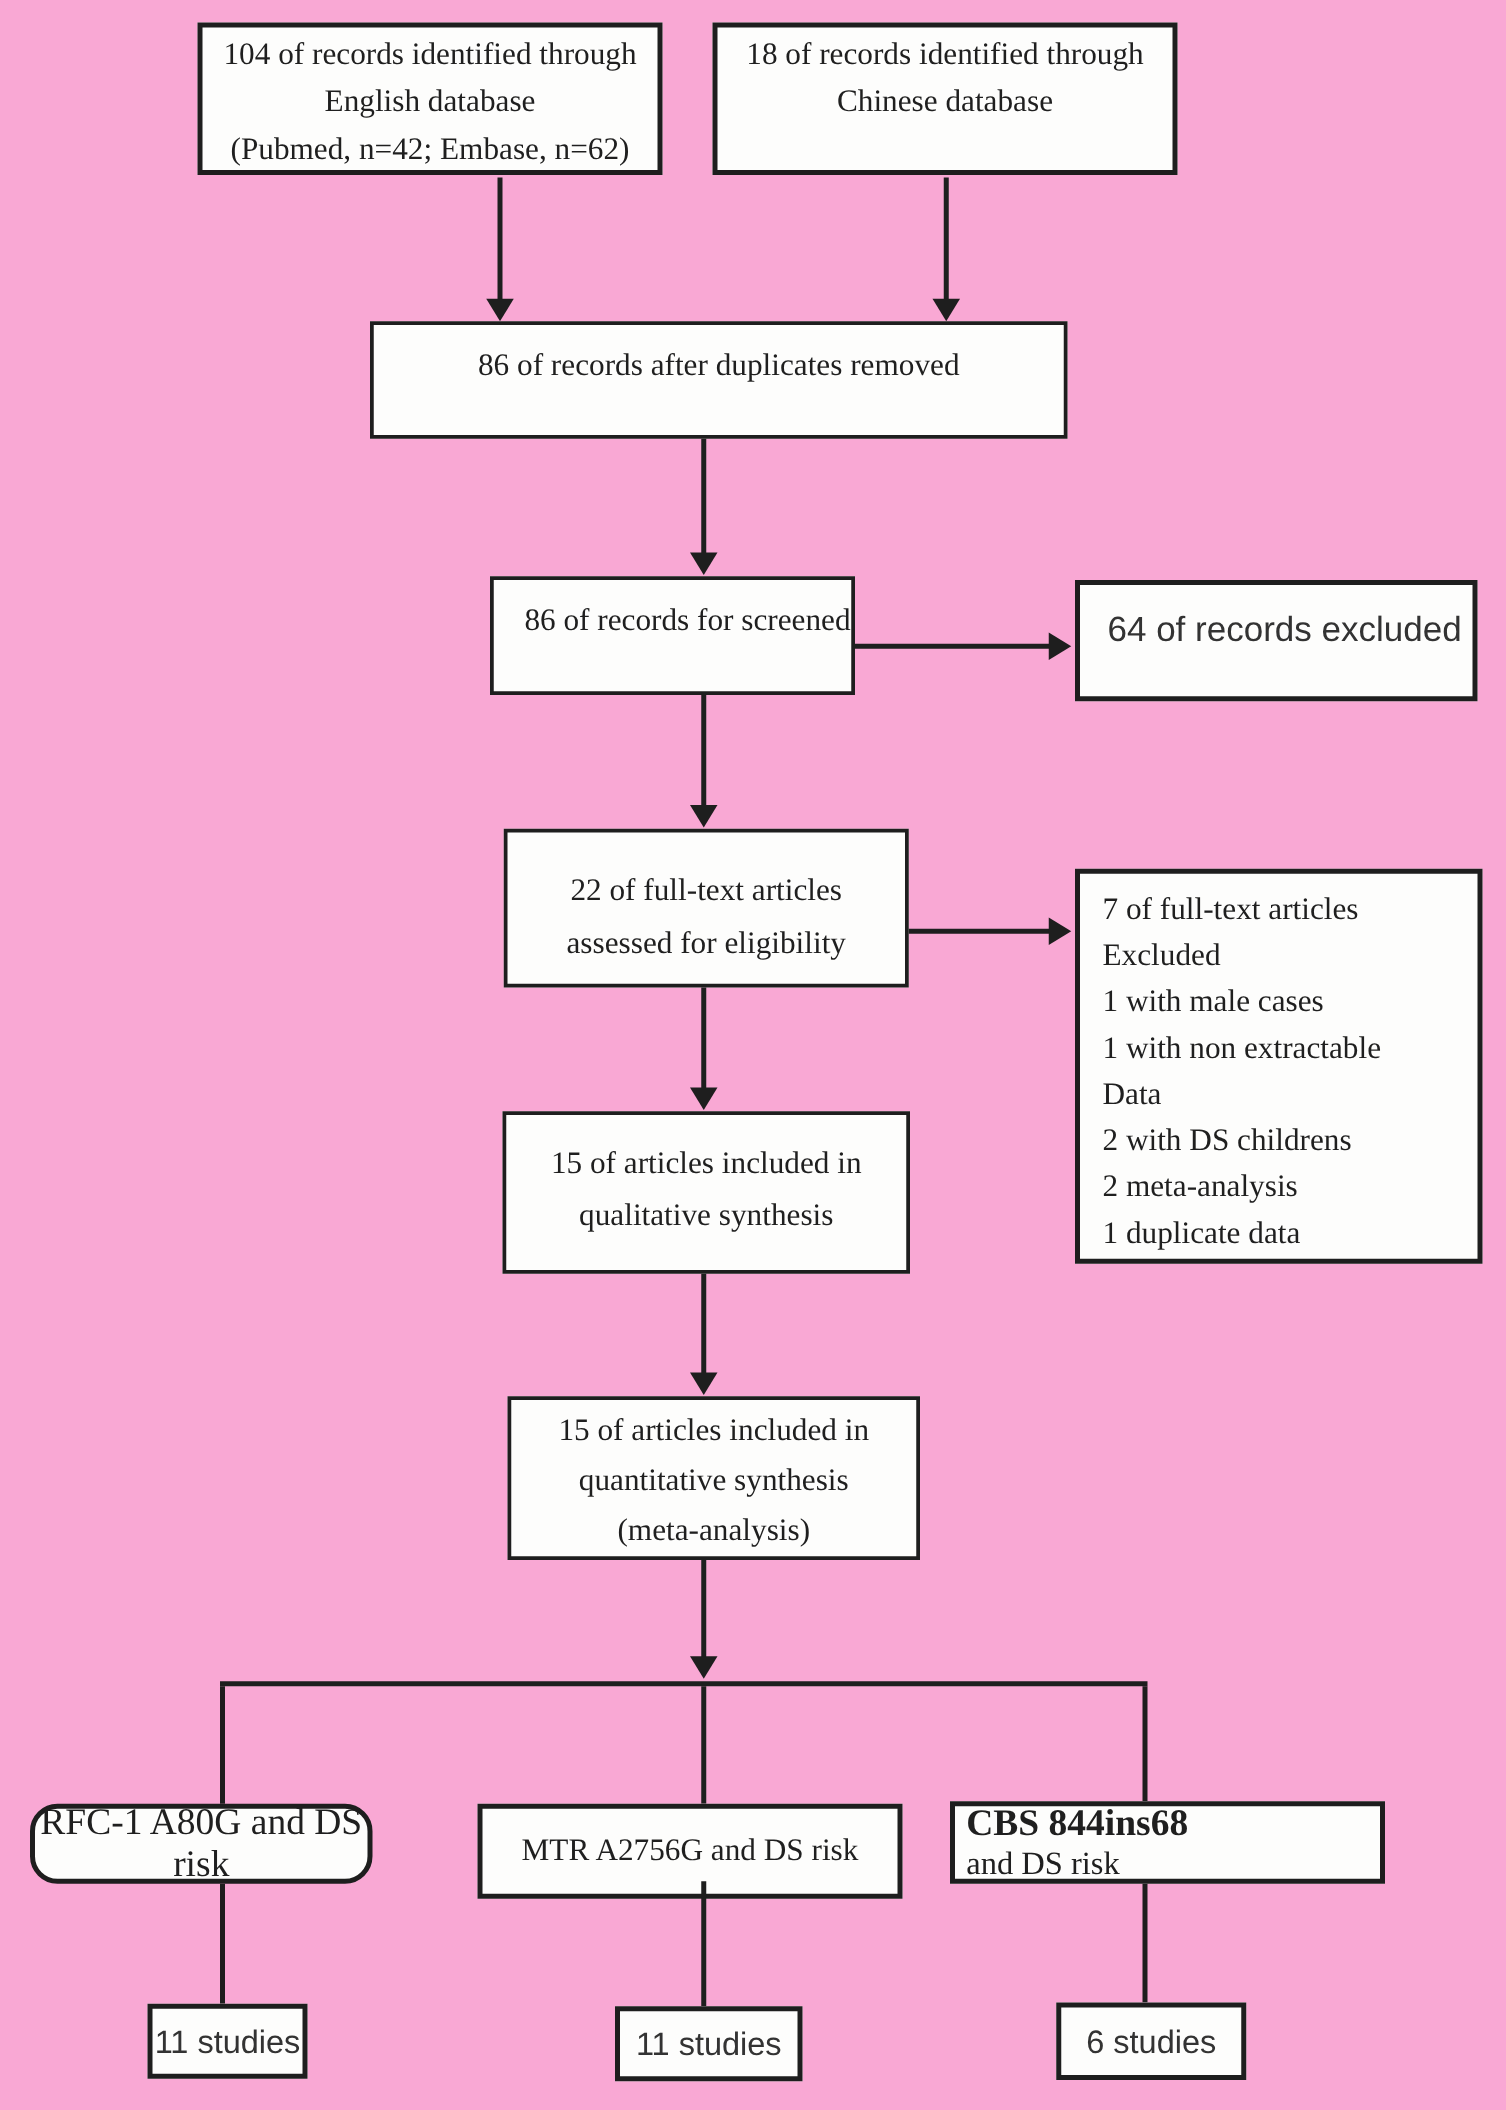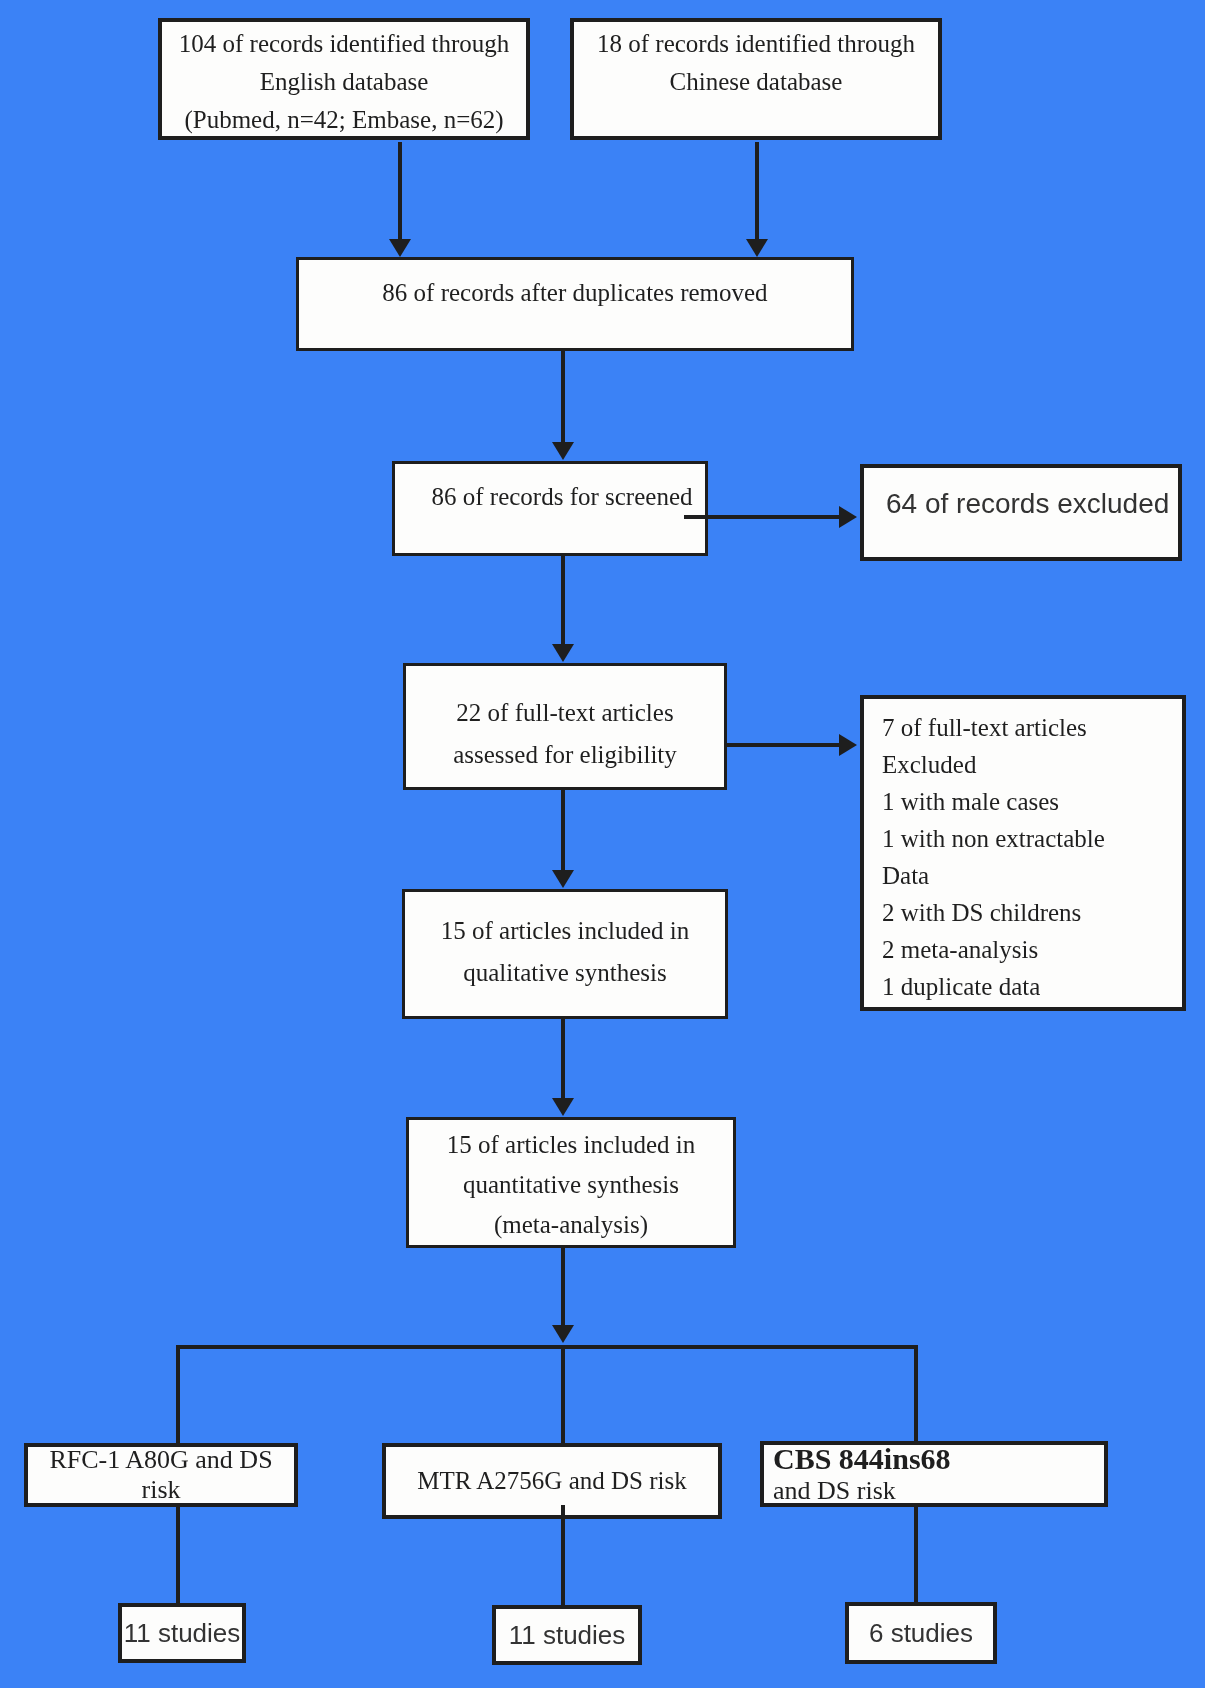--- a/index.html
+++ b/index.html
@@ -1,19 +1,19 @@
 <!DOCTYPE html>
 <html><head>
 <meta charset="utf-8">
 <style>
   html,body{margin:0;padding:0;background:#fbfbfa;}
   .canvas{
     position:relative;
     width:1205px;height:1688px;
-    background:#3b82f6;
+    background:#f9a8d4;
     overflow:hidden;
   }
   .box{
     position:absolute;
     box-sizing:border-box;
     background:#fdfdfc;
     border:3px solid #1e1e1e;
     display:flex;flex-direction:column;align-items:center;
     font-family:"Liberation Serif","DejaVu Serif",serif;
     color:#1f1f1f;
@@ -64,21 +64,21 @@
   <div class="vline" style="left:755px;top:142px;width:4px;height:98px;"></div>
   <div class="ah-down" style="left:746px;top:239px;"></div>
 
   <div class="box serif-25" style="left:296px;top:257px;width:558px;height:94px;padding-top:14px;">
     <div>86 of records after duplicates removed</div>
   </div>
 
   <div class="vline" style="left:561px;top:351px;width:4px;height:92px;"></div>
   <div class="ah-down" style="left:552px;top:442px;"></div>
 
-  <div class="box serif-25" style="left:392px;top:461px;width:316px;height:95px;padding-top:14px;padding-left:24px;">
+  <div class="box serif-25" style="left:392px;top:461px;width:292px;height:95px;padding-top:14px;padding-left:24px;">
     <div>86 of records for screened</div>
   </div>
 
   <div class="hline" style="left:684px;top:515px;width:156px;height:4px;"></div>
   <div class="ah-right" style="left:839px;top:506px;"></div>
 
   <div class="box b4 sans left" style="left:860px;top:464px;width:322px;height:97px;padding:20px 8px 0 22px;font-size:28px;">
     <div>64 of records excluded</div>
   </div>
 
@@ -123,21 +123,21 @@
 
   <div class="vline" style="left:561px;top:1248px;width:4px;height:78px;"></div>
   <div class="ah-down" style="left:552px;top:1325px;"></div>
 
   <div class="hline" style="left:176px;top:1345px;width:742px;height:4px;"></div>
 
   <div class="vline" style="left:176px;top:1349px;width:4px;height:94px;"></div>
   <div class="vline" style="left:561px;top:1349px;width:4px;height:94px;"></div>
   <div class="vline" style="left:914px;top:1349px;width:4px;height:92px;"></div>
 
-  <div class="box b4" style="left:24px;top:1443px;width:274px;height:64px;justify-content:center;font-size:26px;">
+  <div class="box b4" style="left:24px;top:1443px;width:274px;height:64px;justify-content:center;font-size:30px;border-radius:22px;">
     <div>RFC-1 A80G and DS risk</div>
   </div>
 
   <div class="box b4" style="left:382px;top:1443px;width:340px;height:76px;justify-content:center;font-size:25px;">
     <div>MTR A2756G and DS risk</div>
   </div>
 
   <div class="box b4" style="left:760px;top:1441px;width:348px;height:66px;justify-content:center;flex-direction:column;align-items:baseline;">
     <span class="cbs-strong">CBS 844ins68</span>
     <span class="cbs-rest">and DS risk</span>

